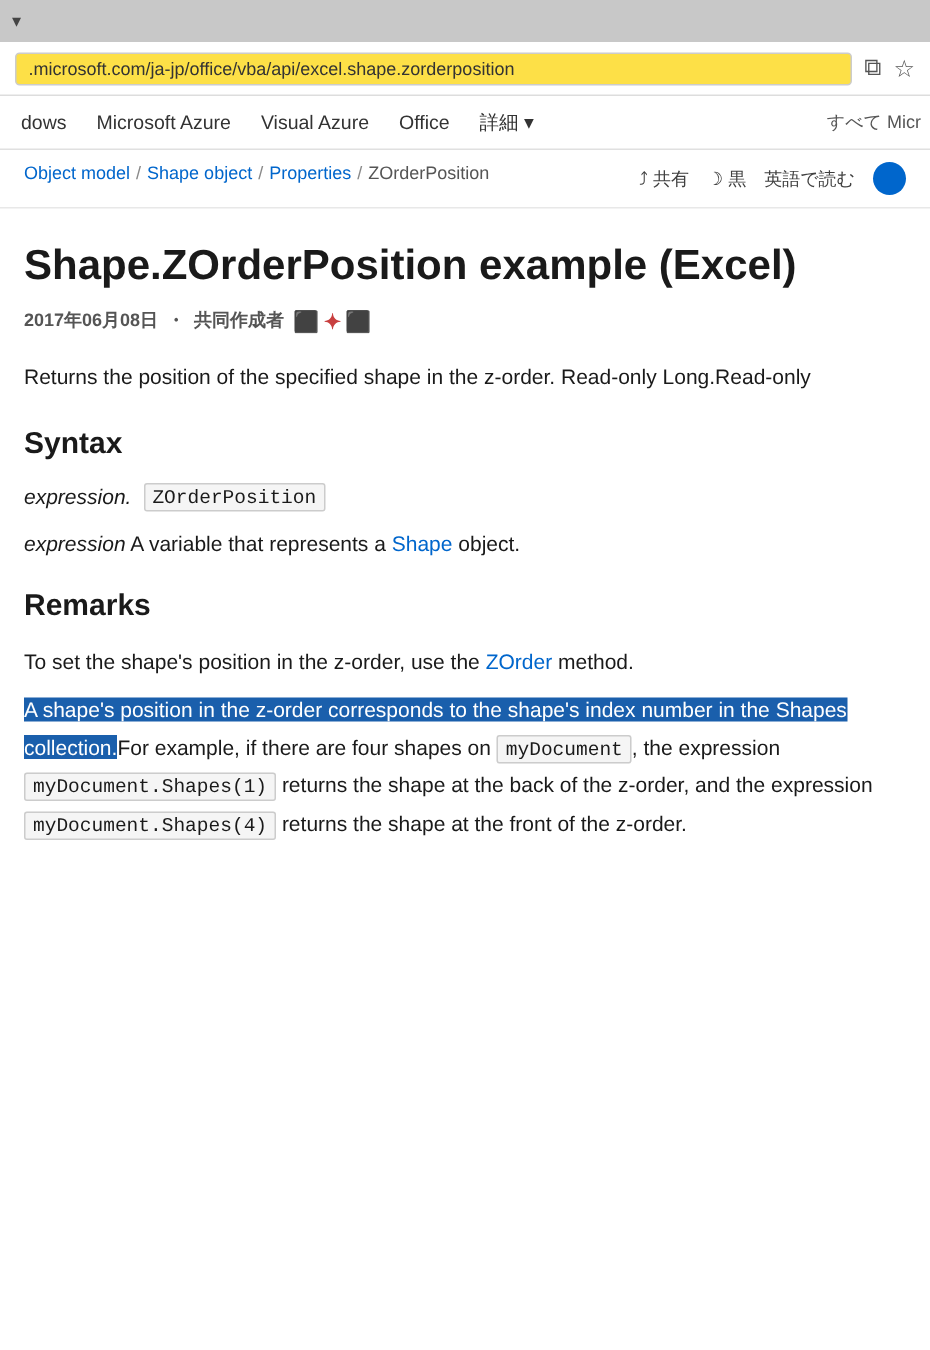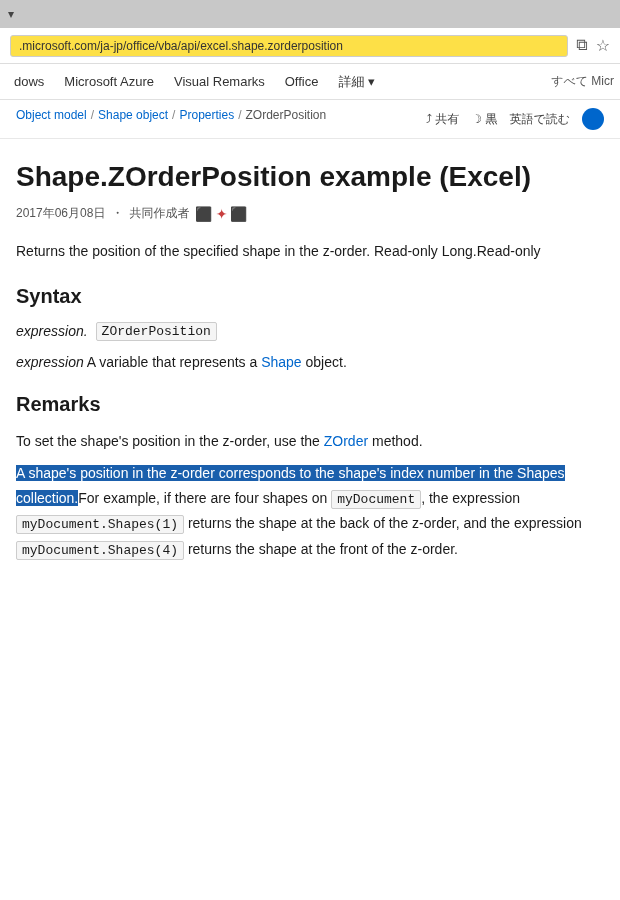--- a/index.html
+++ b/index.html
@@ -136,20 +136,21 @@
       margin-bottom: 10px;
     }
 
     .meta-line {
       font-size: 12px;
       color: #555;
       display: flex;
       align-items: center;
       gap: 6px;
       margin-bottom: 18px;
+      font-weight: bold;
     }
     .meta-icons {
       display: flex;
       gap: 3px;
     }
 
     .description {
       font-size: 14px;
       line-height: 1.6;
       color: #1a1a1a;
@@ -233,21 +234,21 @@
   <div class="address-url">.microsoft.com/ja-jp/office/vba/api/excel.shape.zorderposition</div>
   <div class="addr-icons">
     <span>⧉</span>
     <span>☆</span>
   </div>
 </div>
 
 <div class="nav-bar">
   <div class="nav-item">dows</div>
   <div class="nav-item">Microsoft Azure</div>
-  <div class="nav-item">Visual Remarks</div>
+  <div class="nav-item">Visual Azure</div>
   <div class="nav-item">Office</div>
   <div class="nav-item">詳細 ▾</div>
   <div class="nav-spacer"></div>
   <div class="nav-right">すべて Micr</div>
 </div>
 
 <div class="breadcrumb">
   <a href="#">Object model</a>
   <span class="sep">/</span>
   <a href="#">Shape object</a>

